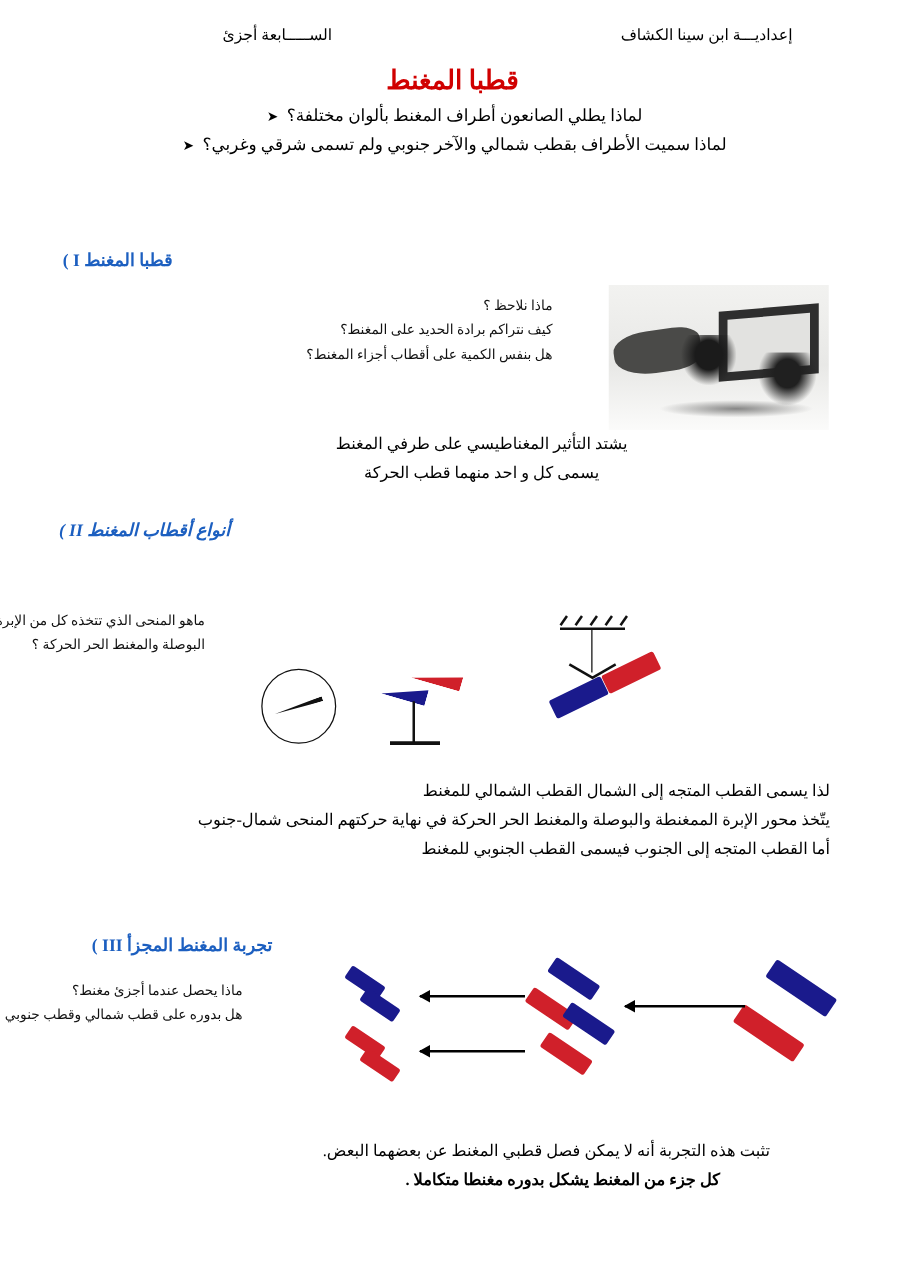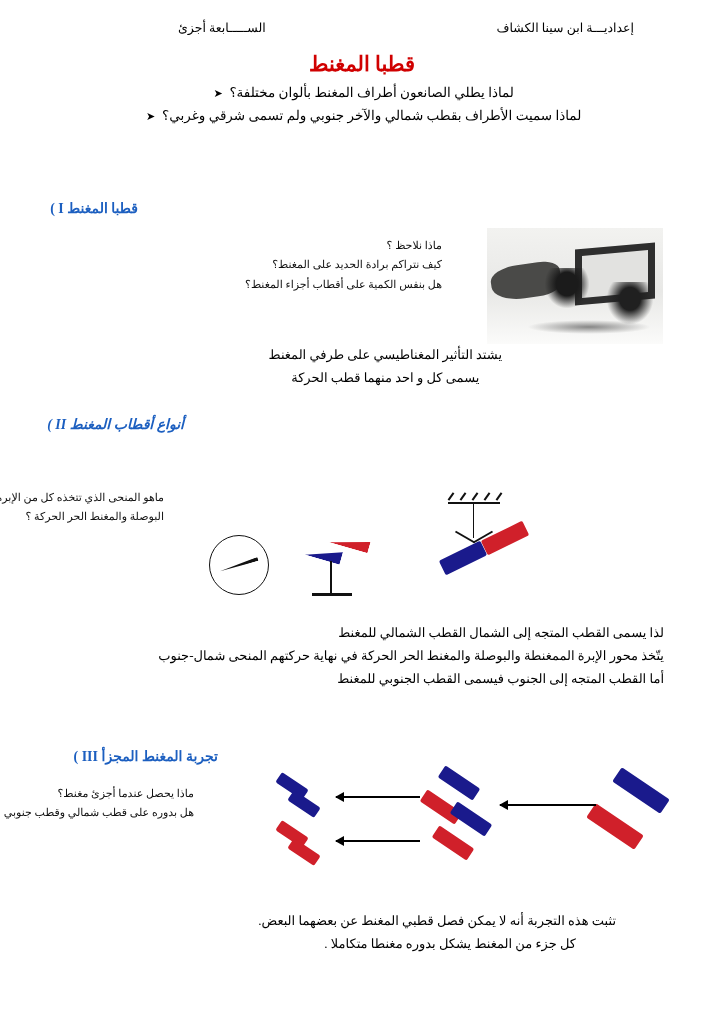--- a/index.html
+++ b/index.html
@@ -412,16 +412,16 @@
     <div class="arrow-line" style="left:336px; top:840px; width:84px;"></div>
 
     <div class="magnet-bar mb-blue" style="left:276px; top:780px; width:32px; height:12px; transform:rotate(34deg);"></div>
     <div class="magnet-bar mb-blue" style="left:288px; top:798px; width:32px; height:12px; transform:rotate(34deg);"></div>
     <div class="magnet-bar mb-red" style="left:276px; top:828px; width:32px; height:12px; transform:rotate(34deg);"></div>
     <div class="magnet-bar mb-red" style="left:288px; top:846px; width:32px; height:12px; transform:rotate(34deg);"></div>
   </div>
 
   <div class="body-txt" style="right:108px; top:886px; text-align:right;margin-top:24px;">
     <div>تثبت هذه التجربة أنه لا يمكن فصل قطبي المغنط عن بعضهما البعض.</div>
-    <div style="padding-right:40px;">كل جزء من المغنط يشكل بدوره مغنطا متكاملا .</div>
+    <div style="padding-right:40px;font-weight:bold;">كل جزء من المغنط يشكل بدوره مغنطا متكاملا .</div>
   </div>
 
 </div>
 
 </body></html>

